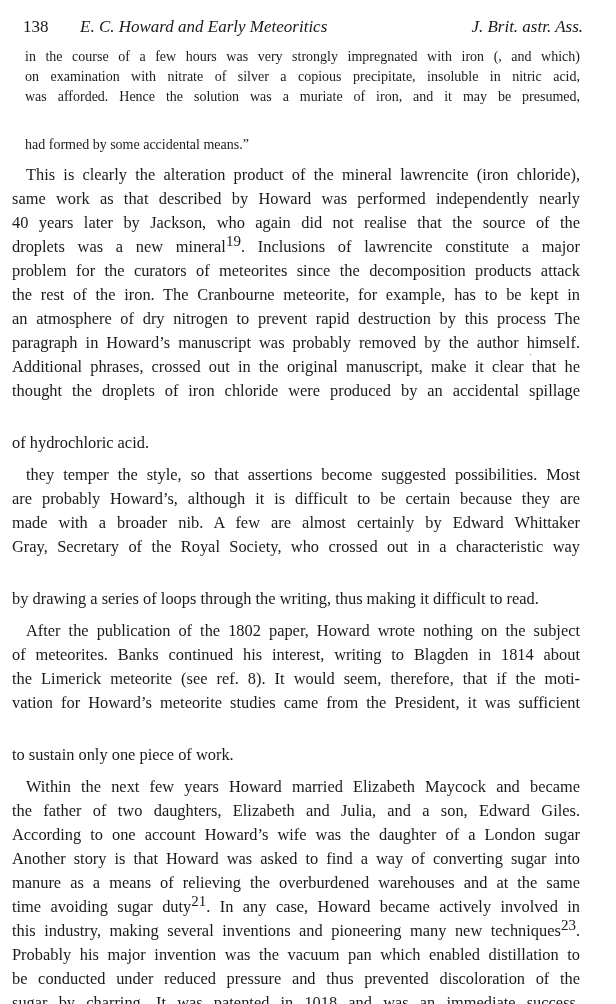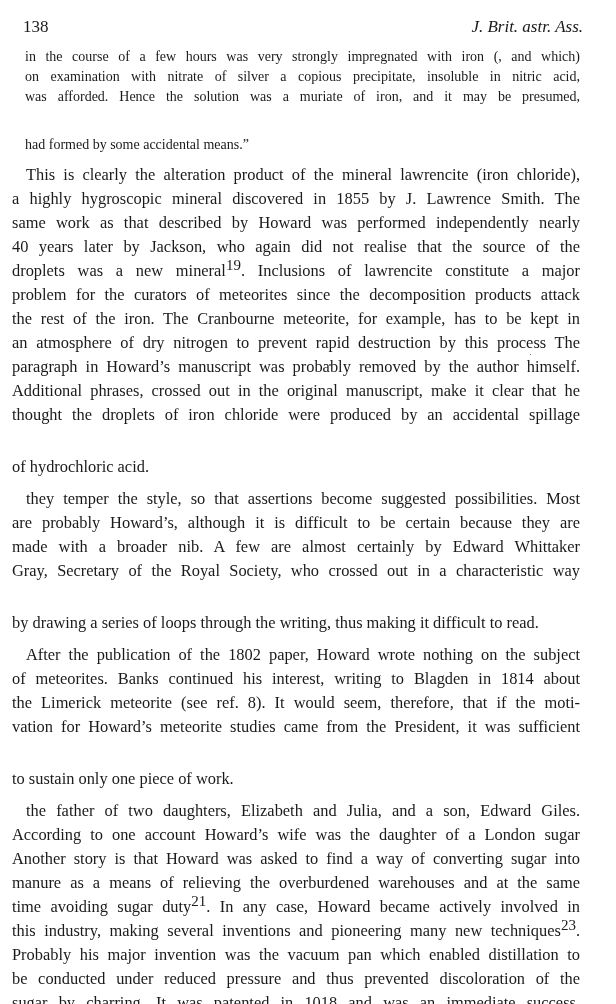--- a/index.html
+++ b/index.html
@@ -27,33 +27,33 @@
   .normal { margin-top: 8px; }
   .normal .line:first-child { padding-left: 14px; }
   sup { font-size: 15px; line-height: 0; vertical-align: 6px; }
   .speck { position: absolute; width: 2px; height: 2px; background: #555; border-radius: 50%; }
 </style>
 </head>
 <body>
 
 <div class="header">
   <span class="page-num">138</span>
+  <span class="running-title">E. C. Howard and Early Meteoritics</span>
   <span class="journal">J. Brit. astr. Ass.</span>
 </div>
 
 <div class="body-text" id="body-text">
     <div class="para quote">
       <span class="line">in the course of a few hours was very strongly impregnated with iron (, and which)</span>
       <span class="line">on examination with nitrate of silver a copious precipitate, insoluble in nitric acid,</span>
       <span class="line">was afforded.  Hence the solution was a muriate of iron, and it may be presumed,</span>
       <span class="line last">had formed by some accidental means.”</span>
     </div>
     <div class="para normal">
       <span class="line">This is clearly the alteration product of the mineral lawrencite (iron chloride),</span>
-      <span class="line">a highly hygroscopic mineral discovered in 1855 by J. Lawrence Smith.  The</span>
       <span class="line">same work as that described by Howard was performed independently nearly</span>
       <span class="line">40 years later by Jackson, who again did not realise that the source of the</span>
       <span class="line"><span>droplets was a new mineral</span><sup>19</sup><span>.  Inclusions of lawrencite constitute a major</span></span>
       <span class="line">problem for the curators of meteorites since the decomposition products attack</span>
       <span class="line">the rest of the iron.  The Cranbourne meteorite, for example, has to be kept in</span>
       <span class="line">an atmosphere of dry nitrogen to prevent rapid destruction by this process  The</span>
       <span class="line">paragraph in Howard’s manuscript was probably removed by the author himself.</span>
       <span class="line">Additional phrases, crossed out in the original manuscript, make it clear that he</span>
       <span class="line">thought the droplets of iron chloride were produced by an accidental spillage</span>
       <span class="line last">of hydrochloric acid.</span>
@@ -66,20 +66,21 @@
       <span class="line last">by drawing a series of loops through the writing, thus making it difficult to read.</span>
     </div>
     <div class="para normal">
       <span class="line">After the publication of the 1802 paper, Howard wrote nothing on the subject</span>
       <span class="line">of meteorites.  Banks continued his interest, writing to Blagden in 1814 about</span>
       <span class="line">the Limerick meteorite (see ref. 8).  It would seem, therefore, that if the moti-</span>
       <span class="line">vation for Howard’s meteorite studies came from the President, it was sufficient</span>
       <span class="line last">to sustain only one piece of work.</span>
     </div>
     <div class="para normal">
+      <span class="line">Within the next few years Howard married Elizabeth Maycock and became</span>
       <span class="line">the father of two daughters, Elizabeth and Julia, and a son, Edward Giles.</span>
       <span class="line">According to one account Howard’s wife was the daughter of a London sugar</span>
       <span class="line">Another story is that Howard was asked to find a way of converting sugar into</span>
       <span class="line">manure as a means of relieving the overburdened warehouses and at the same</span>
       <span class="line"><span>time avoiding sugar duty</span><sup>21</sup><span>.  In any case, Howard became actively involved in</span></span>
       <span class="line"><span>this industry, making several inventions and pioneering many new techniques</span><sup>23</sup><span>.</span></span>
       <span class="line">Probably his major invention was the vacuum pan which enabled distillation to</span>
       <span class="line">be conducted under reduced pressure and thus prevented discoloration of the</span>
       <span class="line">sugar by charring.  It was patented in 1018 and was an immediate success,</span>
       <span class="line">remaining unchanged for many years.  Howard was offered, and apparently</span>

